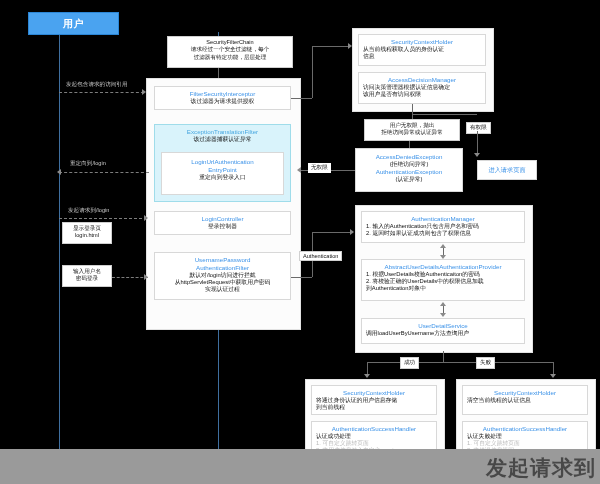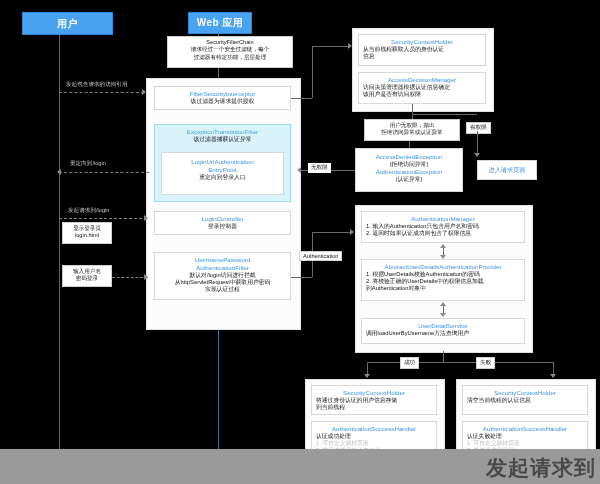--- a/index.html
+++ b/index.html
@@ -67,22 +67,21 @@
   .footer-band{position:absolute;left:0;bottom:0;width:600px;height:35px;background:#9a9a9a;}
 </style>
 </head>
 <body>
 
 <div id="canvas">
 
   <div class="lane-line" style="left:59px;top:32px;height:417px;"></div>
   <div class="lane-line" style="left:218px;top:32px;height:417px;"></div>
 
-  <div class="hdr-box" style="left:22px;top:12px;width:89px;height:21px;">用户</div>
-  <div class="hdr-box" style="left:188px;top:12px;width:62px;height:20px;">Web 应用</div>
+  <div class="hdr-box" style="left:28px;top:12px;width:89px;height:21px;">用户</div>
 
   <div class="note" style="left:167px;top:36px;width:126px;height:32px;">
     <span>SecurityFilterChain</span><br>
     <span>请求经过一个安全过滤链，每个</span><br>
     <span>过滤器有特定功能，层层处理</span>
   </div>
   <div class="vline" style="left:218px;top:68px;height:12px;"></div>
 
   <div class="panel" style="left:146px;top:78px;width:153px;height:250px;"></div>
 

